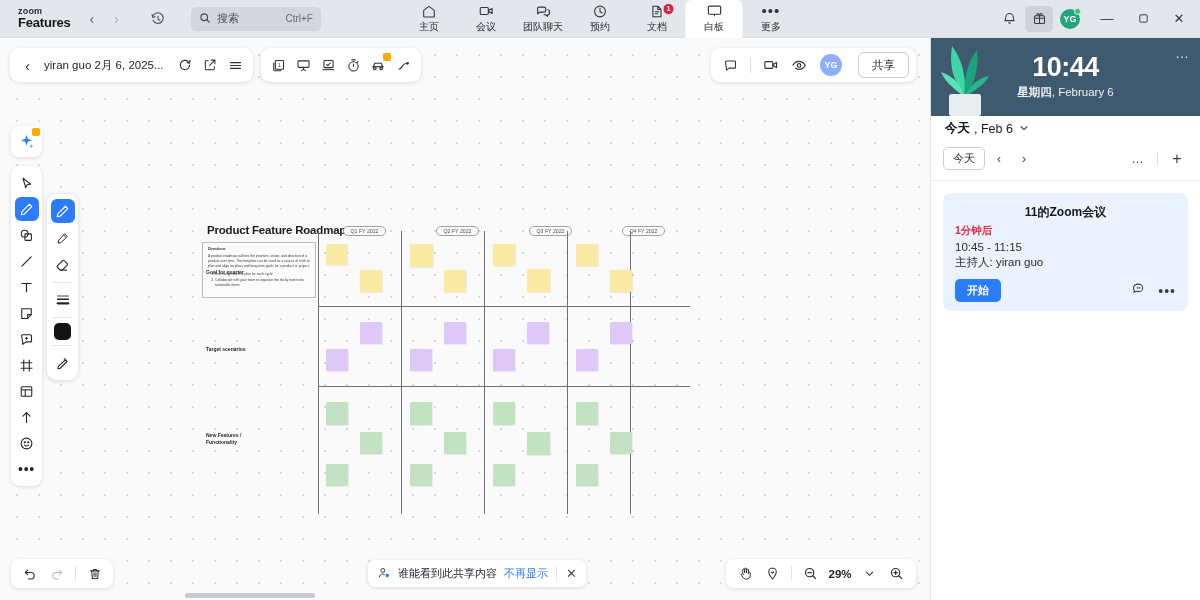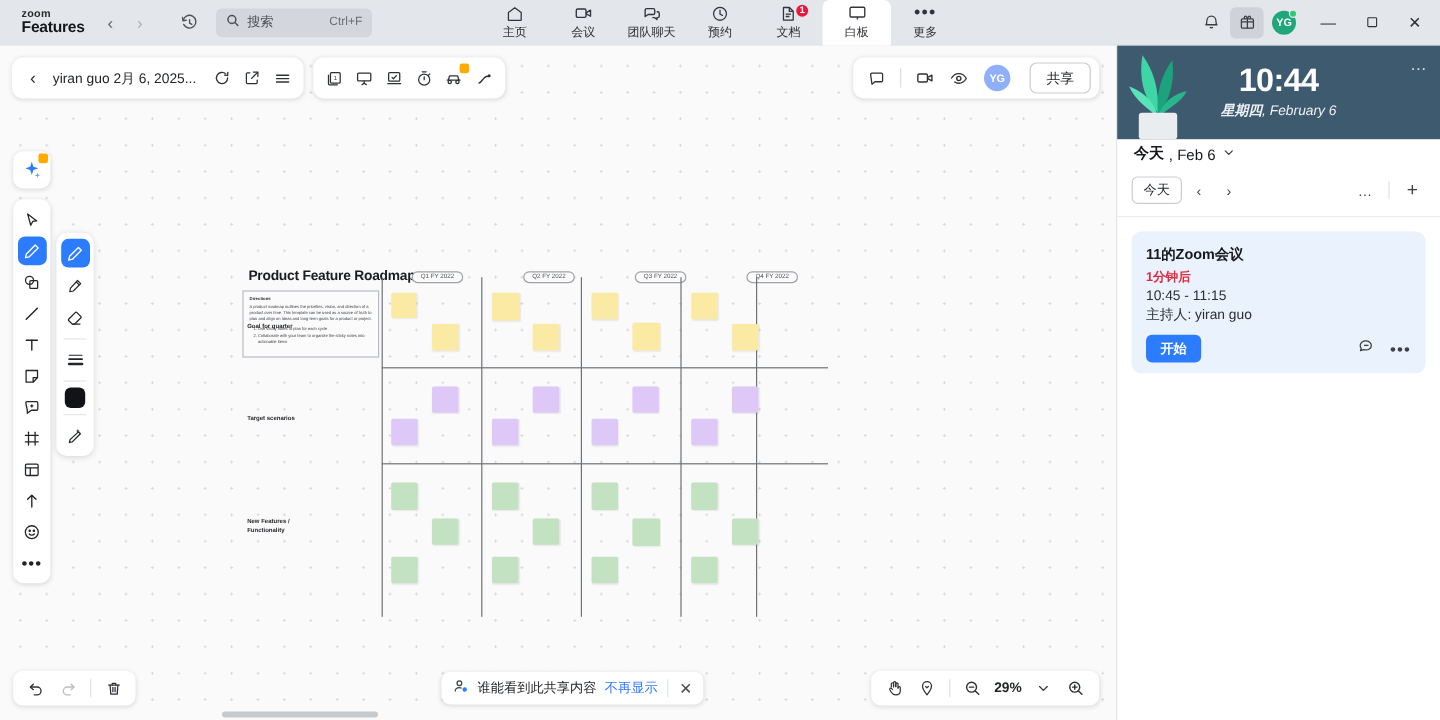--- a/index.html
+++ b/index.html
@@ -22,21 +22,21 @@
   .brand { padding-left: 18px; line-height: 1.05; }
   .brand .z { font-size: 9px; font-weight: bold; color: #2b2b2b; letter-spacing: .2px; }
   .brand .w { font-size: 13px; font-weight: bold; color: #16181c; letter-spacing: -.2px; }
 
   .navarrows { display: flex; align-items: center; gap: 14px; margin-left: 16px; }
   .navarrow { font-size: 14px; color: #5d6166; cursor: pointer; padding: 2px 3px; }
   .navarrow.dim { color: #a9adb3; }
   .histbtn { margin-left: 14px; display: flex; align-items: center; color: #4c5155; }
 
   .searchbox {
-    margin-left: 14px; height: 24px; width: 130px;
+    margin-left: 25px; height: 24px; width: 130px;
     background: #d3d7dd; border-radius: 5px;
     display: flex; align-items: center; gap: 6px;
     padding: 0 8px; cursor: text;
   }
   .searchbox .sl { font-size: 11px; color: #4a4e53; }
   .searchbox .shortcut { font-size: 10px; color: #6a6e73; margin-left: auto; }
 
   .tabs { position: absolute; left: 50%; transform: translateX(-50%); display: flex; align-items: flex-end; height: 38px; }
   .tab {
     width: 57px; height: 38px;
@@ -167,40 +167,40 @@
   }
   .zlvl { font-size: 11.5px; color: #22252a; min-width: 30px; text-align: center; cursor: pointer; font-weight: bold; }
 
   .hscroll { position: absolute; left: 185px; bottom: 2px; width: 130px; height: 5px; background: #c6c9ce; border-radius: 3px; z-index: 5; }
 
   
   .rpanel { width: 270px; flex: 0 0 270px; background: #fff; display: flex; flex-direction: column; border-left: 1px solid #e1e4e8; position: relative; }
   .clockcard { height: 78px; background: #3e5a6e; position: relative; display: flex; align-items: center; justify-content: center; overflow: hidden; }
   .plant { position: absolute; left: 8px; top: 0; bottom: 0; width: 52px; }
   .clock-t { font-size: 27px; font-weight: bold; color: #fff; text-align: center; line-height: 1; letter-spacing: -.5px; }
-  .clock-d { font-size: 11.5px; color: #eef2f5; text-align: center; margin-top: 4px; font-style: italic; }
+  .clock-d { font-size: 11.5px; color: #eef2f5; text-align: center; margin-top: 4px; }
   .clock-d b { font-weight: bold; }
   .moredots { position: absolute; right: 10px; top: 7px; color: #dfe6ec; font-size: 14px; cursor: pointer; letter-spacing: 1px; }
 
   .connect { padding: 12px 14px 10px; font-size: 11.5px; color: #1c1f24; line-height: 1.62; }
   .connect .lnk { color: #2b7cff; cursor: pointer; }
 
   .dayhead { padding: 4px 14px 6px; font-size: 12.5px; color: #16181c; display: flex; align-items: center; gap: 4px; cursor: pointer; }
   .dayhead b { font-weight: bold; }
   .dayhead .chev { color: #3d4146; font-size: 10px; margin-left: 2px; }
 
   .navrow { display: flex; align-items: center; padding: 4px 12px 10px; gap: 3px; border-bottom: 1px solid #ededf0; }
   .todaybtn { border: 1px solid #c9cdd3; border-radius: 5px; font-size: 11px; padding: 3px 9px; color: #22252a; cursor: pointer; background: #fff; }
   .arrowbtn { width: 22px; height: 22px; display: flex; align-items: center; justify-content: center; color: #3d4146; cursor: pointer; font-size: 12px; border-radius: 4px; }
   .navrow .sp { margin-left: auto; }
   .navrow .sep2 { width: 1px; height: 15px; background: #dfe2e6; margin: 0 5px; }
 
   .evlist { flex: 1; padding: 12px 12px 0; overflow: hidden; }
   .evcard { background: #eaf2fd; border-radius: 8px; padding: 11px 12px 9px; position: relative; }
-  .ev-t { font-size: 12px; font-weight: bold; color: #16181c; }
+  .ev-t { font-size: 12px; font-weight: bold; color: #16181c; text-align: center; }
   .ev-soon { font-size: 10.5px; font-weight: bold; color: #e02b3f; margin-top: 3px; }
   .ev-time { font-size: 11.5px; color: #2b2e33; margin-top: 3px; }
   .ev-host { font-size: 11.5px; color: #2b2e33; margin-top: 2px; }
   .ev-bottom { display: flex; align-items: center; margin-top: 9px; }
   .startbtn { background: #2b7cff; color: #fff; font-size: 11px; border-radius: 5px; padding: 4px 12px; cursor: pointer; font-weight: bold; }
   .ev-icons { margin-left: auto; display: flex; align-items: center; gap: 12px; color: #3d4146; cursor: pointer; }
 
   .rfooter { border-top: 1px solid #ededf0; padding: 9px 14px 10px; }
   .rfooter .lnk { color: #2b7cff; font-size: 11.5px; cursor: pointer; }
 </style>

